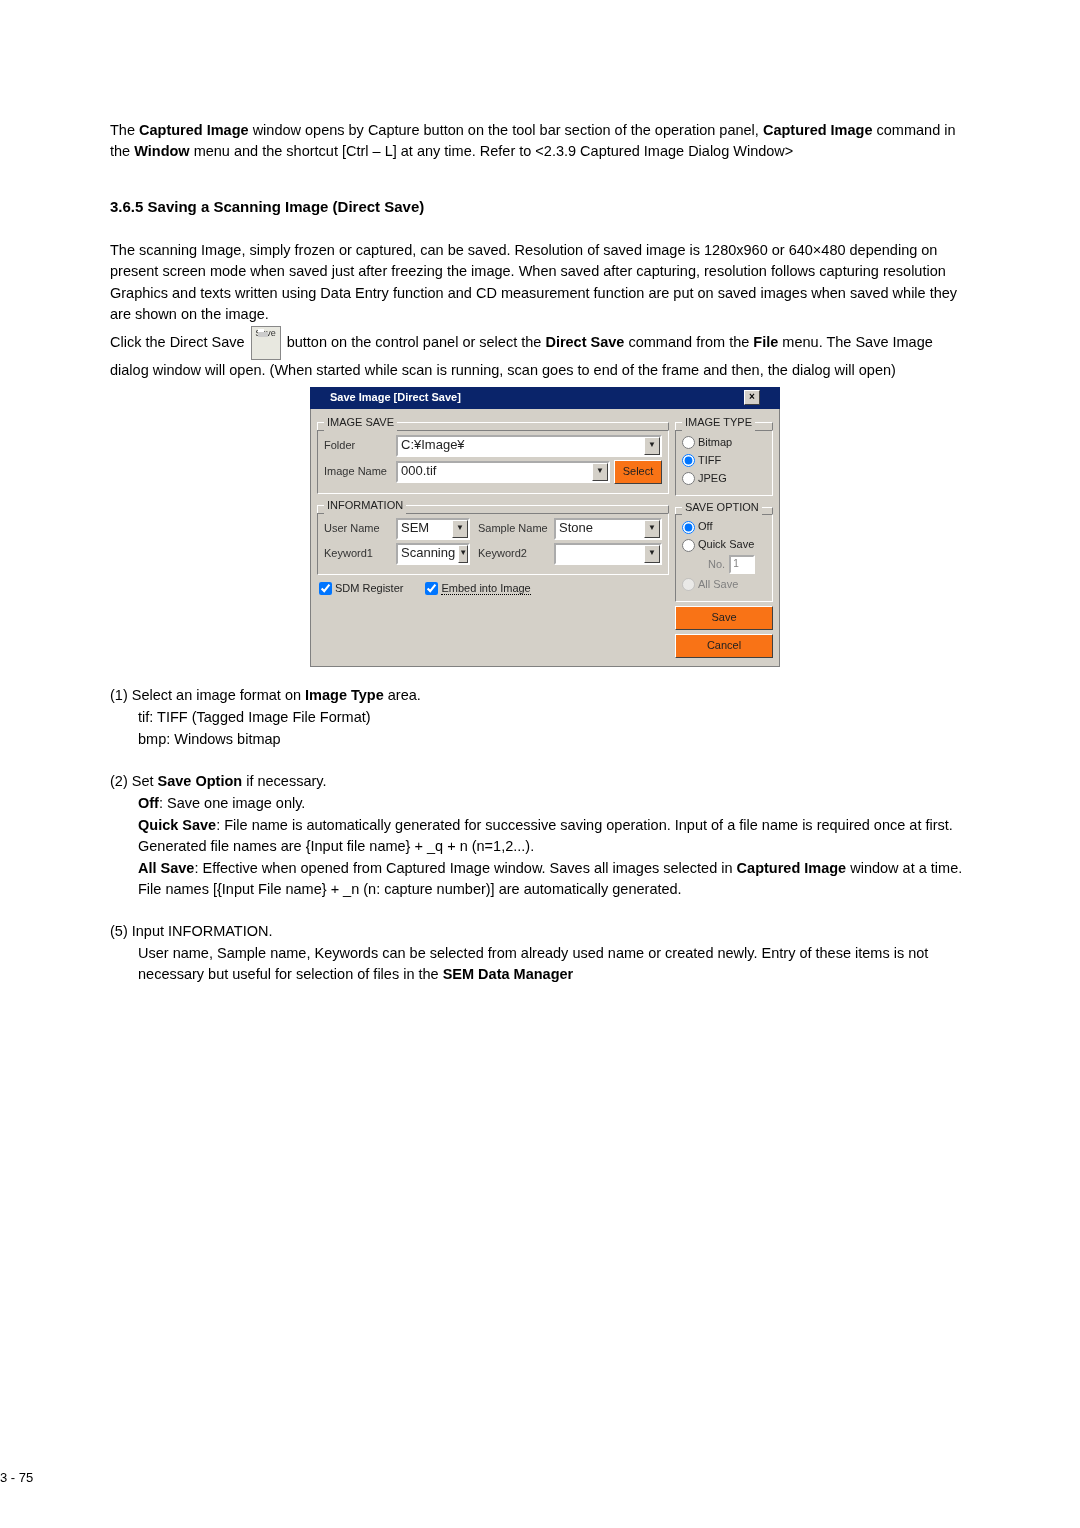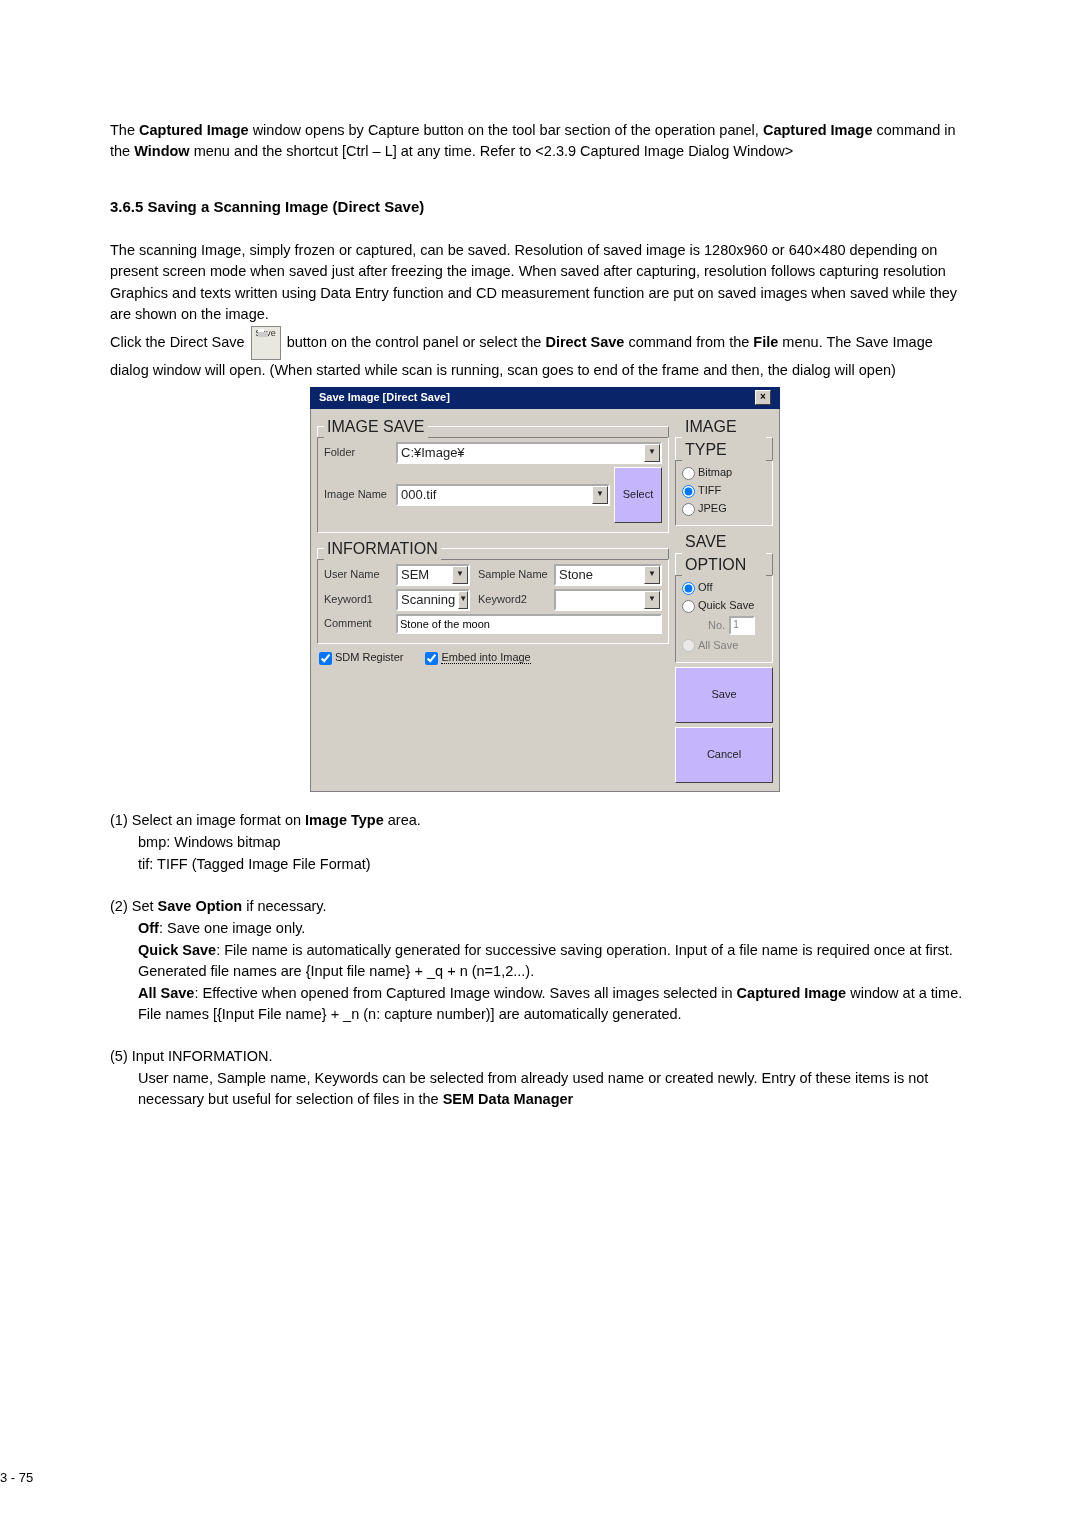--- a/index.html
+++ b/index.html
@@ -64,21 +64,21 @@
 
   
   .dialog-wrap {
     margin: 6px 0 18px 200px;
     width: 470px;
   }
   .titlebar {
     background: #0a246a;
     color: #fff;
     font-size: 11px;
-    padding: 3px 9px;
+    padding: 3px 20px;
     display: flex;
     justify-content: space-between;
     font-weight: bold;
     font-family: Tahoma, Arial, sans-serif;
     gap: 28px;
   }
   .titlebar .x {
     background: #d4d0c8;
     color: #000;
     width: 14px;
@@ -116,21 +116,21 @@
   fieldset.group::before {
     content:'';
     position:absolute;
     inset:-1px;
     border:1px solid #808080;
     border-right-color:#fff;
     border-bottom-color:#fff;
     pointer-events:none;
   }
   fieldset.group legend {
-    font-size: 16px;
+    font-size: 11px;
     padding: 0 3px;
     background: #d4d0c8;
     position: relative;
     z-index:1;
   }
   .frow { display: flex; align-items: center; margin-bottom: 3px; gap: 4px; }
   .flabel { width: 68px; color: #333; }
   .flabel2 { width: 72px; color: #333; }
   .txt, .sel {
     border: 2px inset #fff;
@@ -140,22 +140,22 @@
     padding: 0 2px;
     font-family: Tahoma, Arial, sans-serif;
   }
   .dd { display: inline-flex; border: 2px inset #fff; background:#fff; height:18px; align-items:center; }
   .dd .val { padding: 0 3px; font-size:13px; }
   .dd .btn { width: 14px; height: 16px; background:#d4d0c8; border:1px solid #fff; border-right-color:#404040; border-bottom-color:#404040; font-size:8px; text-align:center; line-height:14px; }
   .winbtn {
     border: 1px solid #fff;
     border-right-color:#404040;
     border-bottom-color:#404040;
-    background:#c4b5fd;
-    padding: 18px 0;
+    background:#f97316;
+    padding: 2px 0;
     font-size:11px;
     text-align:center;
     height:18px;
     line-height:16px;
     font-family: Tahoma, Arial, sans-serif;
   }
   .radio input, .chk input { margin: 0 3px 0 0; vertical-align:middle; }
   .radio, .chk { display: block; margin-bottom: 2px; font-size:11px; }
   .disabled { color: #808080; }
   .no-input {
@@ -232,24 +232,20 @@
               <span class="dd" style="width:70px">
                   <span class="val" style="flex:1">Scanning</span>
                   <span class="btn">▼</span>
                 </span>
               <span class="flabel2" style="margin-left:4px">Keyword2</span>
               <span class="dd" style="flex:1">
                   <span class="val" style="flex:1"></span>
                   <span class="btn">▼</span>
                 </span>
             </div>
-            <div class="frow">
-              <span class="flabel">Comment</span>
-              <input class="txt" style="flex: 1 1 0%;" value="Stone of the moon">
-            </div>
           </fieldset>
 
           <div class="bottombar">
             <label class="chk"><input type="checkbox" checked="" style=""><span>SDM Register</span></label>
             <label class="chk"><input type="checkbox" checked="" style=""><span class="dotted">Embed into Image</span></label>
           </div>
         </div>
 
         <div class="rightcol">
           <fieldset class="group">
@@ -273,22 +269,22 @@
           <div class="winbtn" style="margin-bottom:4px">Save</div>
           <div class="winbtn">Cancel</div>
         </div>
       </div>
     </div>
   </div>
 
   <p class="line">
     <span>(1) Select an image format on </span><span class="bold">Image Type</span><span> area.</span>
   </p>
+  <p class="line indent1">tif: TIFF (Tagged Image File Format)</p>
   <p class="line indent1">bmp: Windows bitmap</p>
-  <p class="line indent1">tif: TIFF (Tagged Image File Format)</p>
 
   <div class="space"></div>
 
   <p class="line">
     <span>(2) Set </span><span class="bold">Save Option</span><span> if necessary.</span>
   </p>
   <p class="line indent1">
     <span class="bold">Off</span><span>: Save one image only.</span>
   </p>
   <p class="line indent1">

